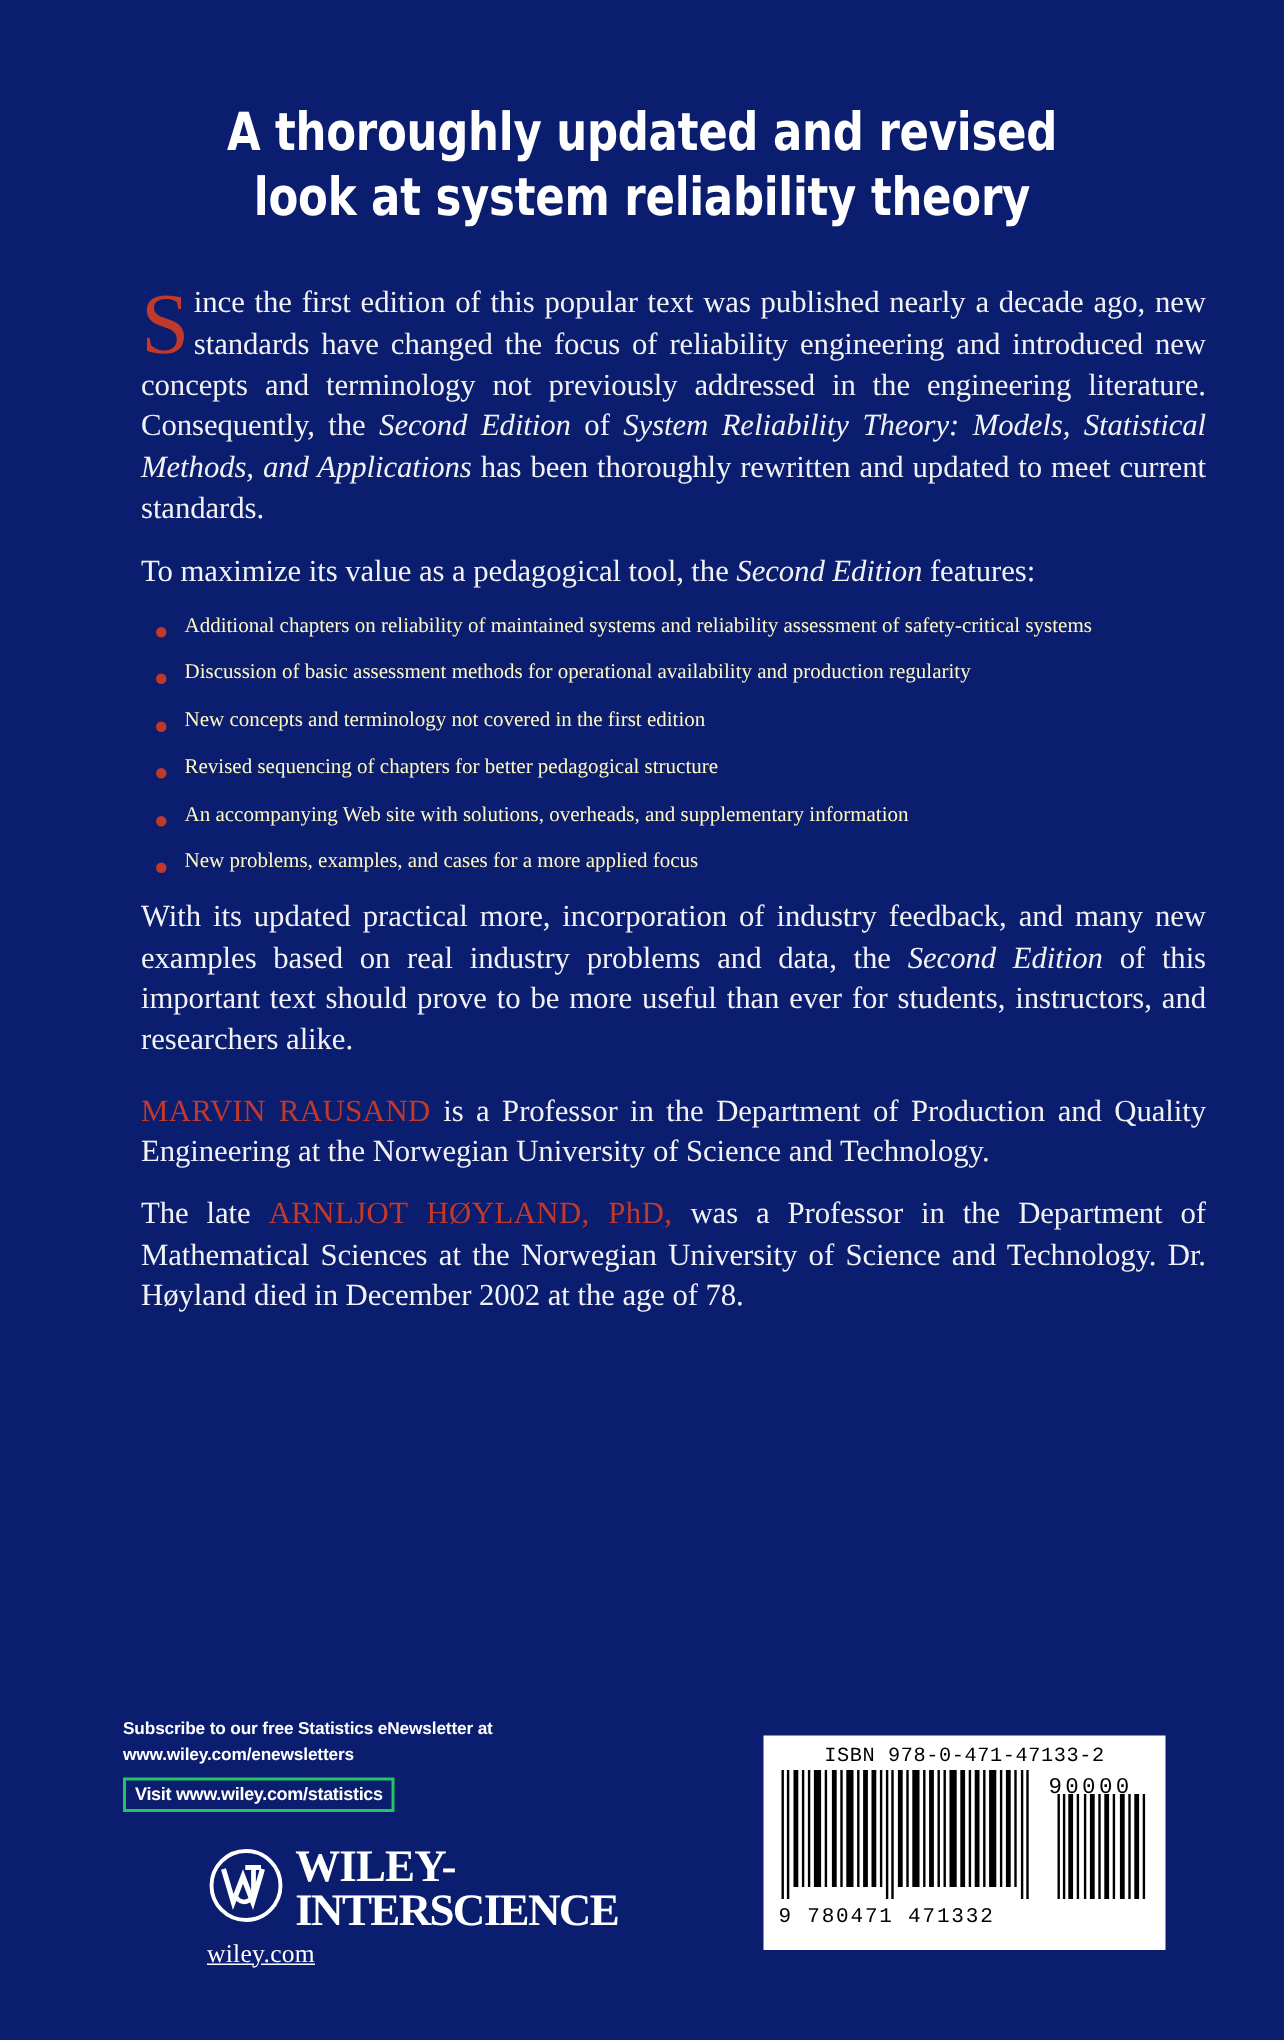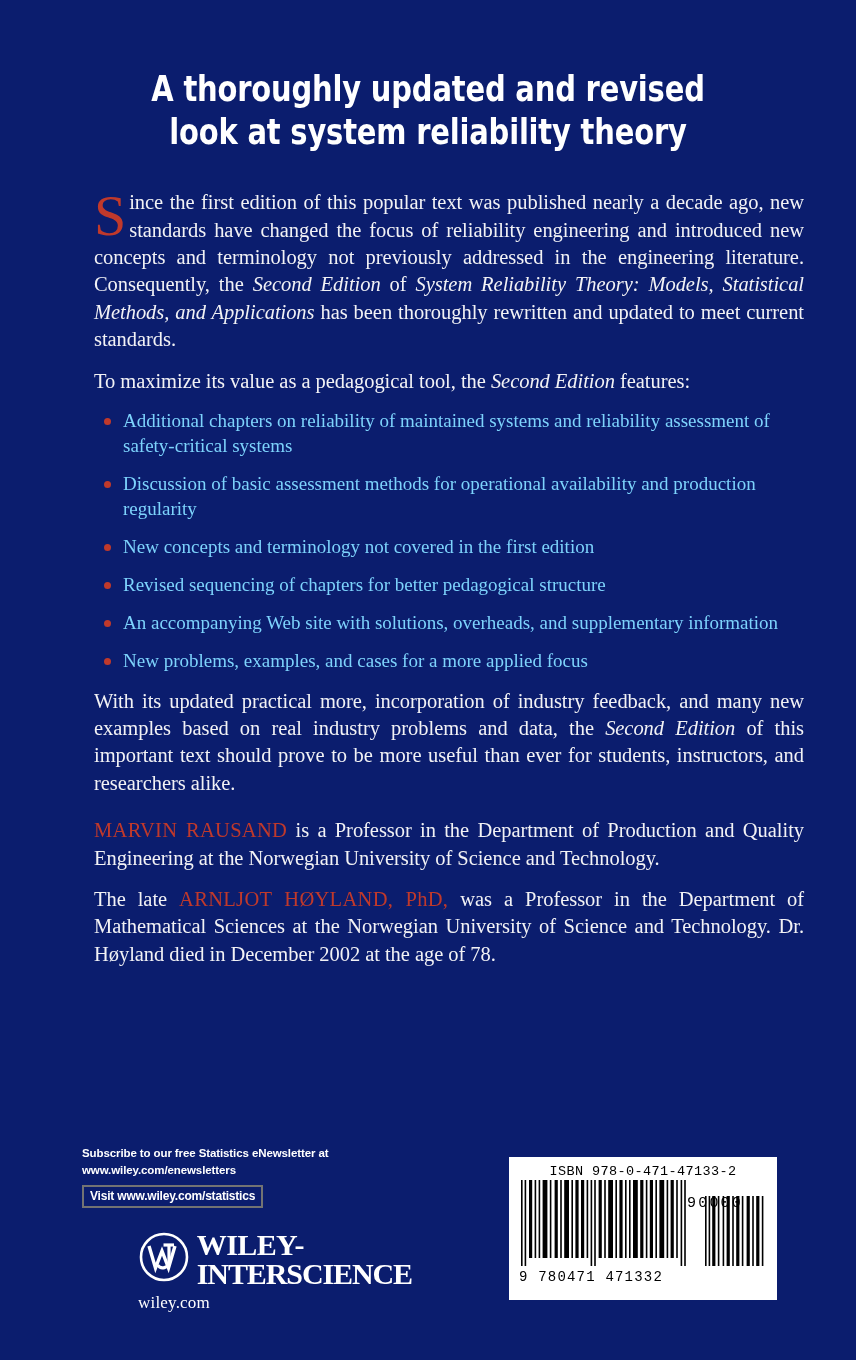--- a/index.html
+++ b/index.html
@@ -72,23 +72,23 @@
   
   ul.features {
     list-style: none;
     margin: 4px 0 14px 0;
     padding: 0 0 0 10px;
   }
   ul.features li {
     position: relative;
     padding-left: 19px;
     margin-bottom: 13px;
-    font-size: 19px;
+    font-size: 14px;
     line-height: 1.315;
-    color: #7dd3fc;
+    color: #fef9c3;
     text-align: left;
   }
   ul.features li .dot {
     position: absolute;
     left: 0;
     top: 9px;
     width: 7px;
     height: 7px;
     border-radius: 50%;
     background: #c0392b;
@@ -119,21 +119,21 @@
     font-family: "Liberation Sans", sans-serif;
     font-size: 11.5px;
     font-weight: bold;
     line-height: 1.45;
     color: #ffffff;
     letter-spacing: -0.1px;
   }
   .visit-box {
     display: inline-block;
     margin-top: 7px;
-    border: 2px solid #737373;
+    border: 2px solid #22c55e;
     padding: 2px 6px 3px 6px;
     font-family: "Liberation Sans", sans-serif;
     font-size: 12px;
     font-weight: bold;
     color: #ffffff;
     letter-spacing: -0.2px;
   }
   .wiley-logo {
     margin-top: 22px;
     display: flex;
@@ -151,20 +151,21 @@
     letter-spacing: -0.6px;
   }
   .wiley-words .w2 { letter-spacing: -1.1px; }
   .wiley-dotcom {
     margin-top: 4px;
     margin-left: 56px;
     font-family: "Liberation Serif", serif;
     font-size: 17px;
     color: #ffffff;
     letter-spacing: 0.2px;
+    text-decoration: underline;
   }
 
   
   .barcode-box {
     position: absolute;
     left: 509px;
     top: 12px;
     width: 268px;
     height: 143px;
     background: #ffffff;
@@ -333,19 +334,19 @@
                 <rect x="33.2" y="16" width="3.2" height="70"></rect>
               <rect x="38.8" y="16" width="1.6" height="70"></rect>
                 <rect x="43.6" y="16" width="3.2" height="70"></rect>
               <rect x="49.2" y="16" width="1.6" height="70"></rect>
                 <rect x="53.2" y="16" width="3.2" height="70"></rect>
               <rect x="58.8" y="16" width="1.6" height="70"></rect>
             </g>
           </svg>
         </div>
       </div>
-      <div class="addon-text" style="position:absolute; right:14px; top:26px; margin:12px;">90000</div>
+      <div class="addon-text" style="position:absolute; right:14px; top:26px; margin:0;">90000</div>
       <div class="digits-text">9 780471 471332</div>
     </div>
 
   </div>
 
 </div>
 
 </body></html>

